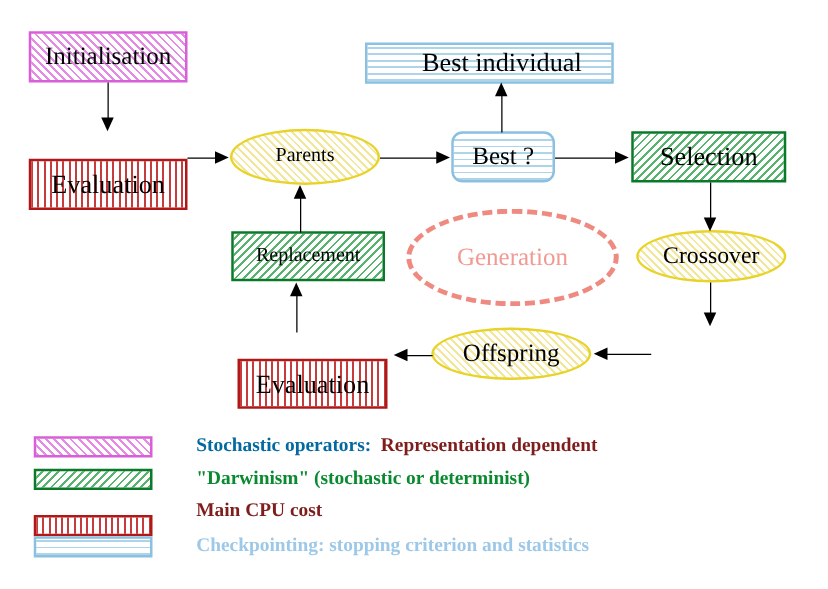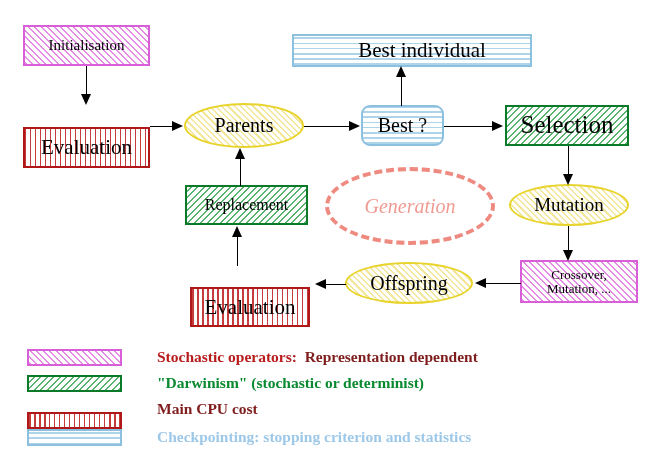--- a/index.html
+++ b/index.html
@@ -117,60 +117,56 @@
     font-weight: bold;
     white-space: pre;
   }
   .legend-text .t2 { font-weight: bold; }
 </style>
 </head>
 <body>
 
 <div id="canvas">
 
-  <div class="node box fill-magenta" style="left:23px; top:25px; width:127px; height:41px; font-size:15px;">
+  <div class="node box fill-magenta" style="left:23px; top:25px; width:127px; height:41px; font-size:20px;">
     <span>Initialisation</span>
   </div>
 
   <div class="node box fill-red" style="left:23px; top:105px; width:127px; height:41px; font-size:21px;">
     <span>Evaluation</span>
   </div>
 
-  <div class="node ellipse fill-yellow" style="left:184px; top:103px; width:120px; height:45px; font-size:20px;justify-content:center;">
+  <div class="node ellipse fill-yellow" style="left:184px; top:103px; width:120px; height:45px; font-size:16px;justify-content:center;">
     <span>Parents</span>
   </div>
 
-  <div class="node box fill-blue" style="left:292px; top:34px; width:240px; height:33px; font-size:21px;padding-left:20px;">
+  <div class="node box fill-blue" style="left:292px; top:34px; width:199px; height:33px; font-size:21px;padding-left:20px;">
     <span>Best individual</span>
   </div>
 
   <div class="node round fill-blue" style="left:361px; top:105px; width:83px; height:41px; font-size:20px;">
     <span>Best ?</span>
   </div>
 
-  <div class="node box fill-green" style="left:505px; top:105px; width:124px; height:41px; font-size:25px;">
+  <div class="node box fill-green" style="left:505px; top:105px; width:124px; height:41px; font-size:21px;">
     <span>Selection</span>
   </div>
 
   <div class="node box fill-green" style="left:185px; top:185px; width:123px; height:40px; font-size:16px;">
     <span>Replacement</span>
   </div>
 
-  <div class="gen-ellipse" style="left:325px; top:167px; width:170px; height:78px; font-size:20px;font-style:italic;">
+  <div class="gen-ellipse" style="left:325px; top:167px; width:170px; height:78px; font-size:20px;">
     <span>Generation</span>
   </div>
 
   <div class="node ellipse fill-yellow" style="left:509px; top:184px; width:120px; height:42px; font-size:19px;">
-    <span>Mutation</span>
-  </div>
-
-  <div class="node box fill-magenta" style="left:520px; top:260px; width:118px; height:43px; font-size:13px;">
-    <span>Crossover,
-Mutation, ...</span>
-  </div>
+    <span>Crossover</span>
+  </div>
+
 
   <div class="node ellipse fill-yellow" style="left:345px; top:262px; width:128px; height:42px; font-size:20px;">
     <span>Offspring</span>
   </div>
 
   <div class="node box fill-red" style="left:190px; top:265px; width:120px; height:40px; font-size:21px;">
     <span>Evaluation</span>
   </div>
 
   <div class="edge v" style="left:86px; top:66px; height:30px;"></div>
@@ -204,21 +200,21 @@
   <div class="arrow up" style="left:232px; top:226px;"></div>
 
   <div class="edge v" style="left:240px; top:157px; height:29px;"></div>
   <div class="arrow up" style="left:235px; top:148px;"></div>
 
   <div id="legend">
 
     <div class="legend-row" style="top:4px;">
       <div class="swatch fill-magenta"></div>
       <div class="legend-text">
-        <span class="t1" style="color:#b91c1c;">Stochastic operators:</span><span class="t2" style="color:#7f1d1d;">  Representation dependent</span>
+        <span class="t1" style="color:#0369a1;">Stochastic operators:</span><span class="t2" style="color:#7f1d1d;">  Representation dependent</span>
       </div>
     </div>
 
     <div class="legend-row" style="top:30px;">
       <div class="swatch fill-green"></div>
       <div class="legend-text">
         <span class="t1" style="color:#0a8a30;">"Darwinism" (stochastic or determinist)</span>
       </div>
     </div>
 

